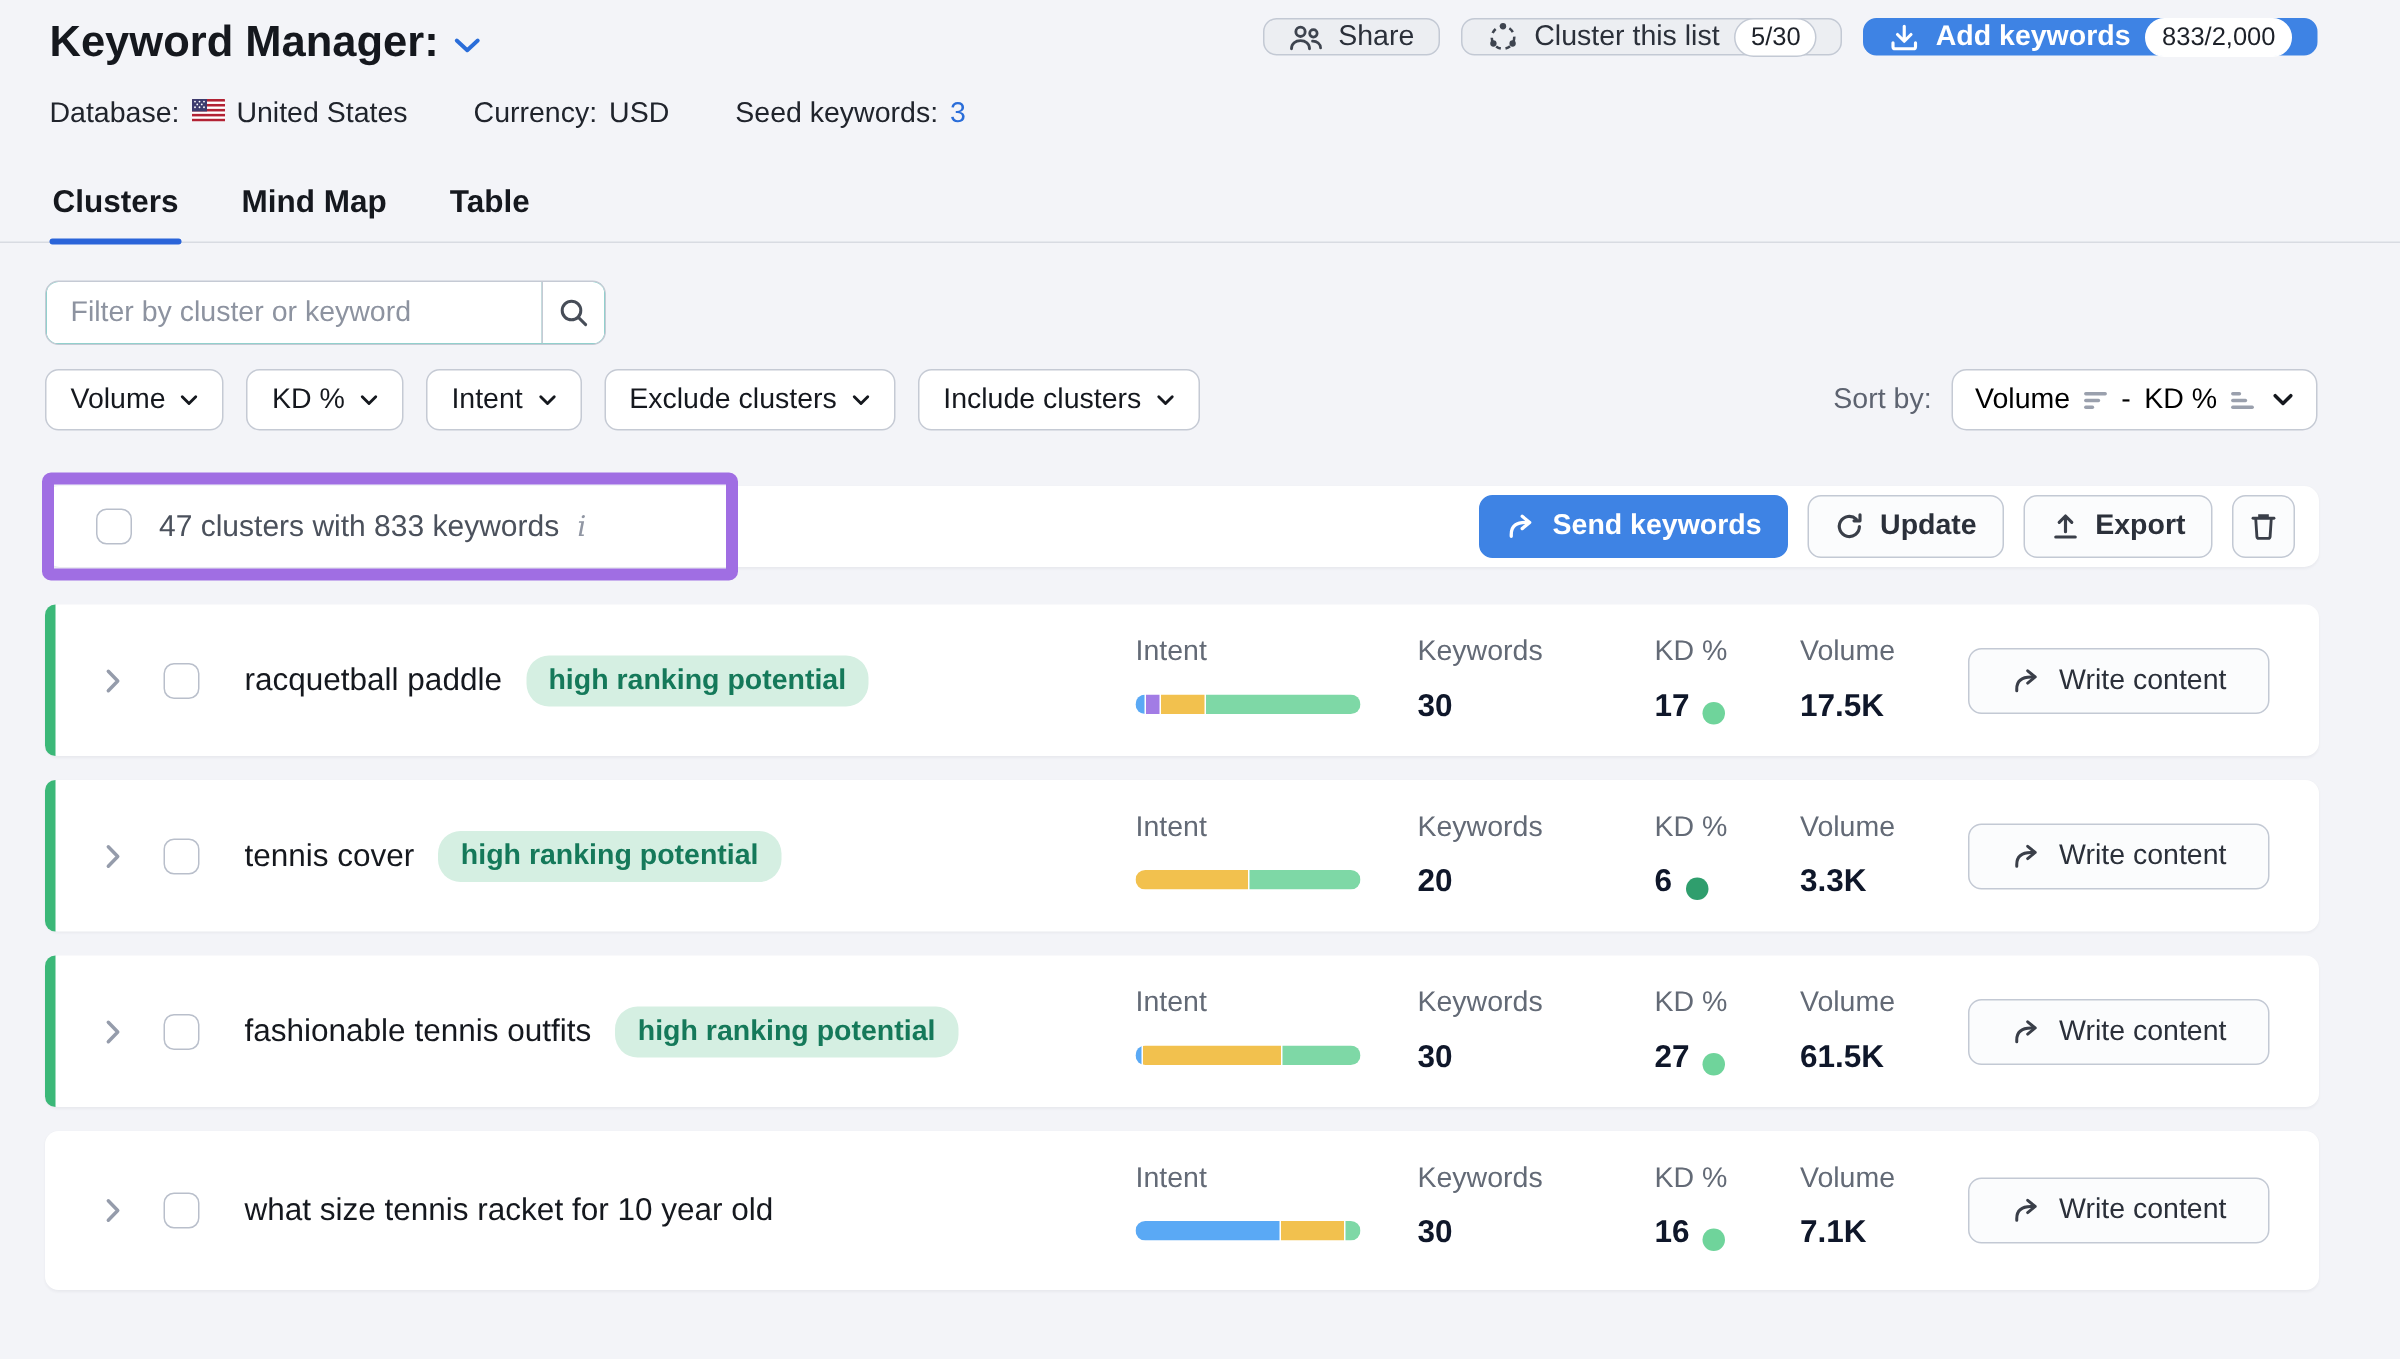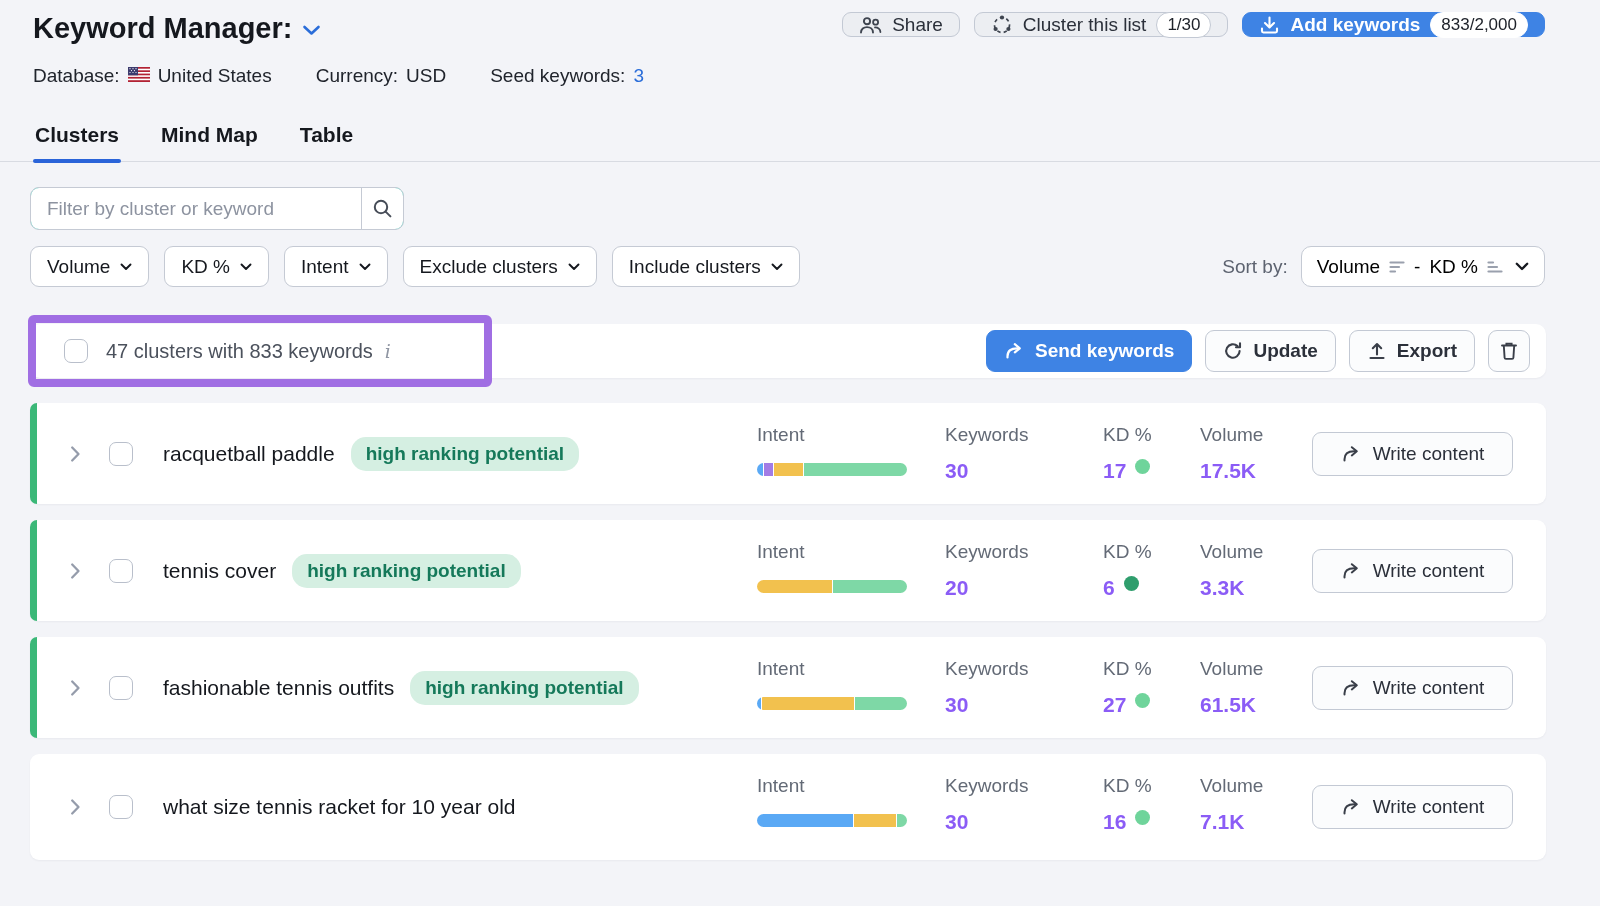--- a/index.html
+++ b/index.html
@@ -82,29 +82,29 @@
             border-radius:9px 0 0 9px; }
   .row-left { position:absolute; left:0; top:0; bottom:0; display:flex; align-items:center; }
   .row-chevron { margin-left:40px; cursor:pointer; display:flex; }
   .row-check { margin-left:28px; }
   .row-name { margin-left:30px; font-size:21px; font-weight:500; color:#15181e; white-space:nowrap; }
   .badge { margin-left:16px; background:#d5efe2; color:#15795a; font-size:19px; font-weight:600;
            padding:6px 15px; border-radius:15px; white-space:nowrap; }
 
   .col { position:absolute; top:21px; }
   .col-label { font-size:19px; color:#636a76; }
-  .col-value { font-size:21px; font-weight:600; color:#8b5cf6; margin-top:13px; }
+  .col-value { font-size:21px; font-weight:600; color:#0f172a; margin-top:13px; }
   .col-intent { left:727px; }
   .col-kw { left:915px; }
   .col-kd { left:1073px; }
   .col-vol { left:1170px; }
   .intent-bar { margin-top:17px; width:150px; height:13px; border-radius:7px; overflow:hidden;
                 display:flex; gap:1px; background:transparent; }
   .intent-bar div { height:100%; }
-  .kd-flex { display:flex; align-items:flex-start; gap:9px; }
+  .kd-flex { display:flex; align-items:flex-end; gap:9px; }
   .dot { width:15px; height:15px; border-radius:50%; flex:none; }
 
   .write-btn { position:absolute; left:1282px; top:50%; transform:translateY(-50%); width:201px; height:44px;
                display:flex; align-items:center; justify-content:center; gap:11px; background:#fbfcfd;
                border:1px solid #c3c9d4; border-radius:9px; font-size:19px; color:#2b303a; cursor:pointer;
                font-family:"Liberation Sans",sans-serif; }
 </style>
 </head>
 <body>
 
@@ -134,21 +134,21 @@
       <button class="btn btn-gray">
         <span style="display:flex;">
           <svg width="22" height="22" viewBox="0 0 22 22">
               <circle cx="11" cy="11" r="7.5" fill="none" stroke="#3e444f" stroke-width="1.7" stroke-dasharray="3.4 3.2"></circle>
               <circle cx="11" cy="3.5" r="2.1" fill="#3e444f"></circle>
               <circle cx="4.6" cy="15" r="2.1" fill="#3e444f"></circle>
               <circle cx="17.4" cy="15" r="2.1" fill="#3e444f"></circle>
             </svg>
         </span>
         <span>Cluster this list</span>
-        <span class="pill">1/30</span>
+        <span class="pill">5/30</span>
       </button>
       <button class="btn btn-blue">
         <span style="display:flex;">
           <svg width="21" height="20" viewBox="0 0 21 20">
               <path d="M10.5 2.5v9.5M6 8l4.5 4.5L15 8" fill="none" stroke="#fff" stroke-width="2.1" stroke-linecap="round" stroke-linejoin="round"></path>
               <path d="M3 13.5v2.6a1.4 1.4 0 001.4 1.4h12.2a1.4 1.4 0 001.4-1.4v-2.6" fill="none" stroke="#fff" stroke-width="2.1" stroke-linecap="round"></path>
             </svg>
         </span>
         <span>Add keywords</span>
         <span class="pill">833/2,000</span>

